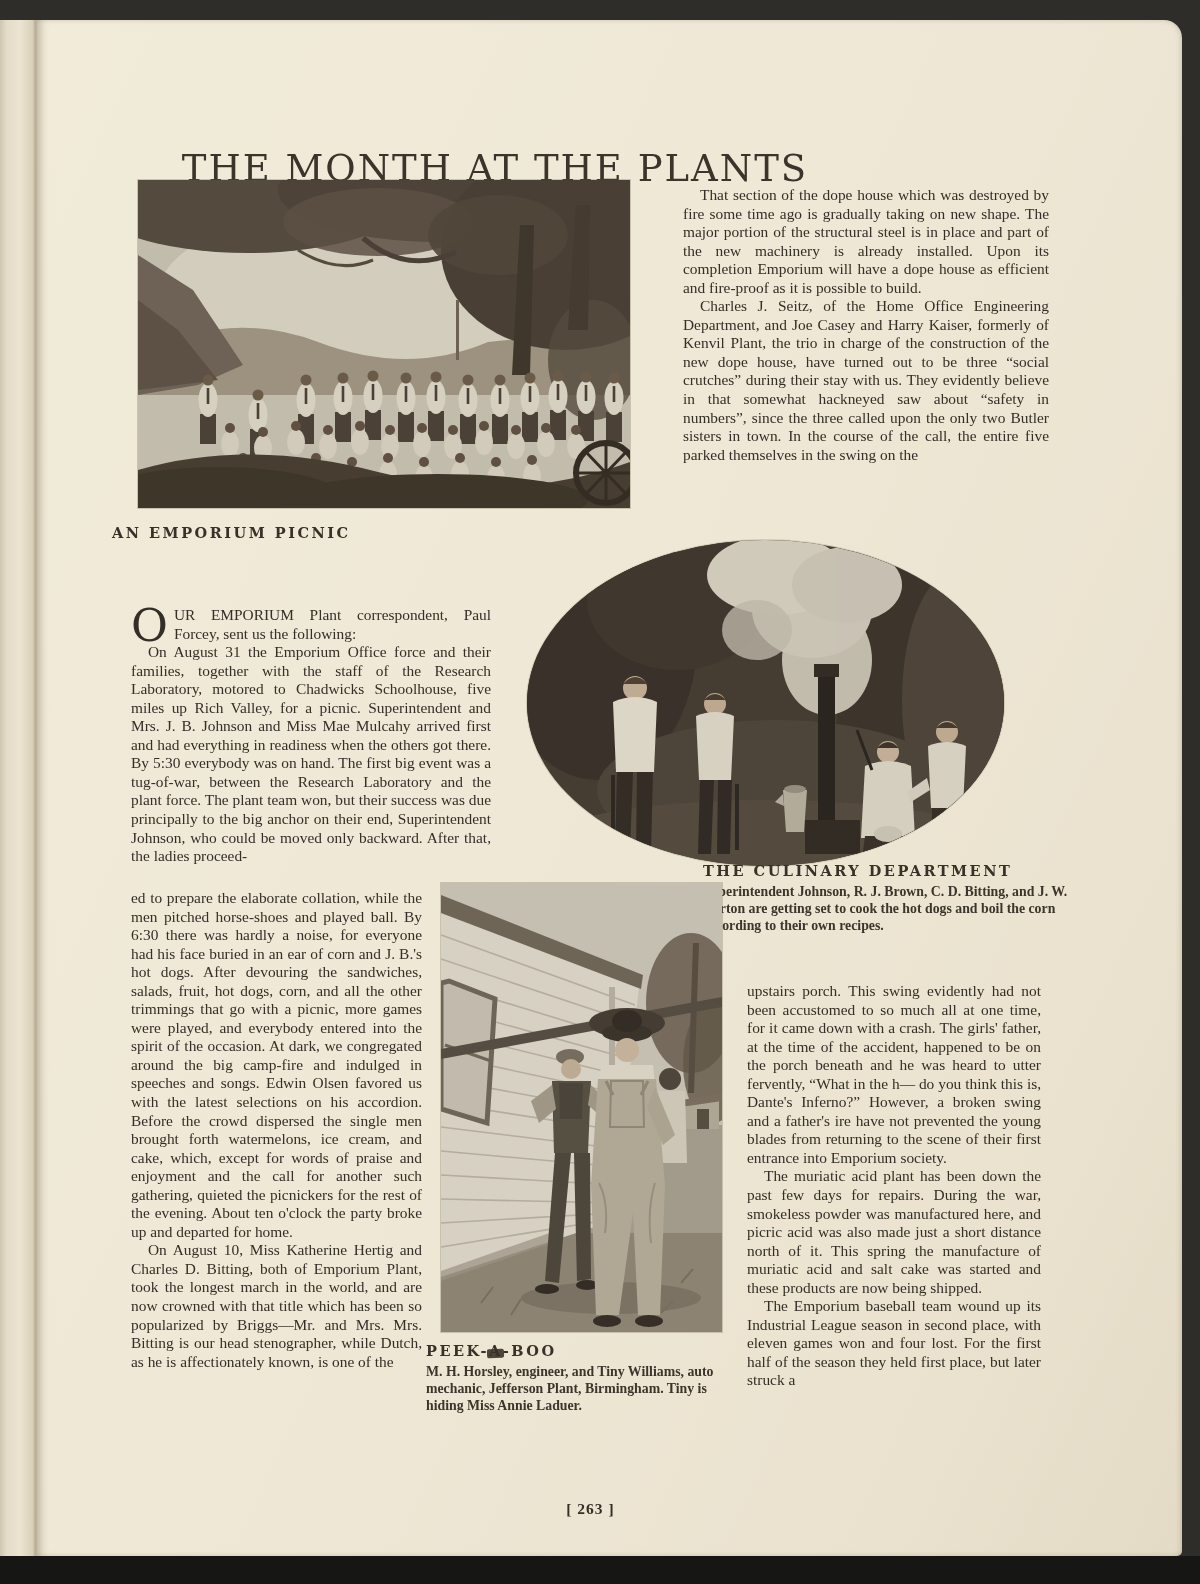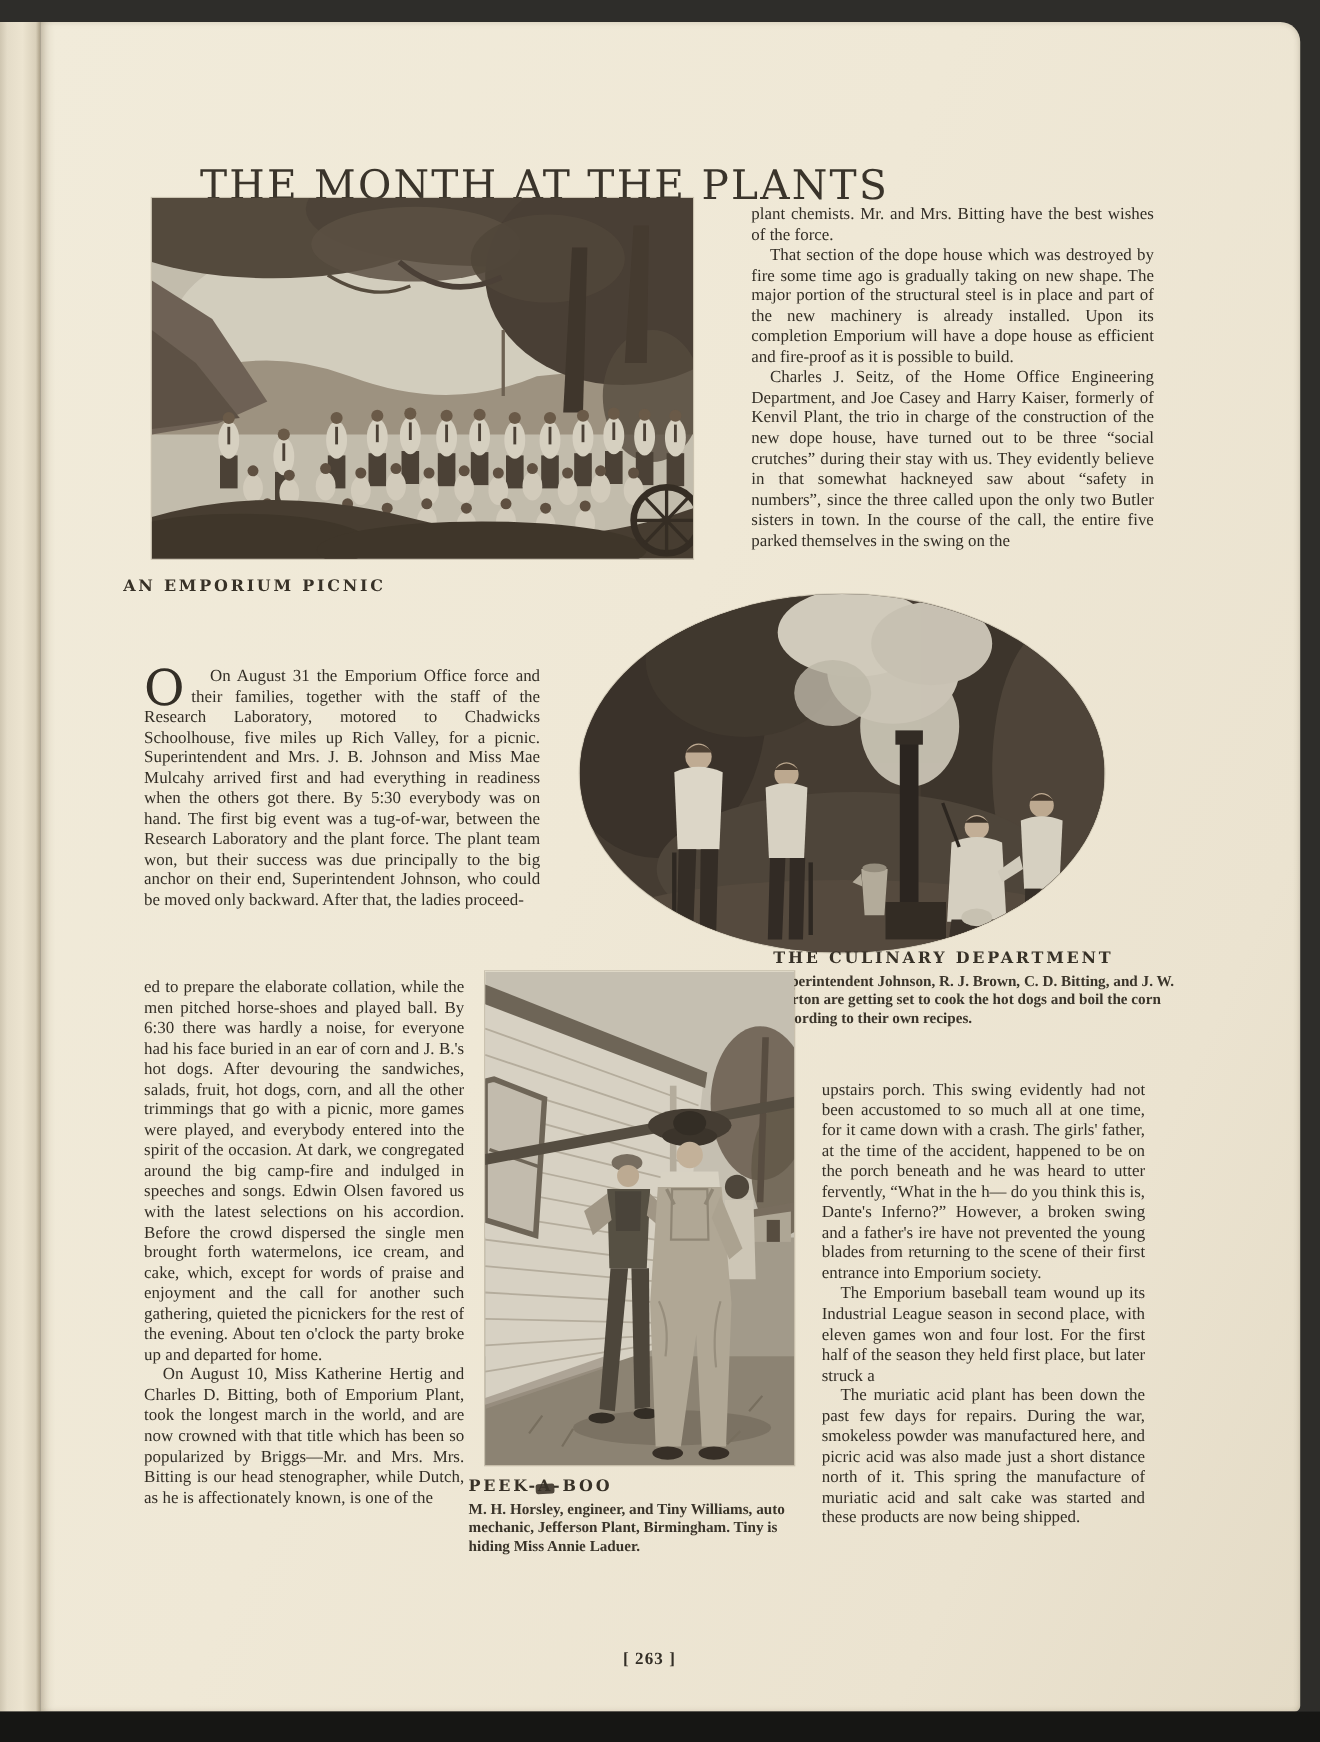--- a/index.html
+++ b/index.html
@@ -150,21 +150,20 @@
     <path d="M468,263 L468,323 M438,293 L498,293 M448,272 L488,314 M448,314 L488,272" stroke="#332c23" stroke-width="3"></path>
     <rect width="492" height="328" fill="#5b4c38" opacity="0.05"></rect>
   </svg>
 </div>
 
 <div class="caption caption-picnic">
   <div class="cap-title">AN EMPORIUM PICNIC</div>
 </div>
 
 <div class="textblock col-right-top">
-  <p>plant chemists.  Mr. and Mrs. Bitting have the best wishes of the force.</p>
   <p class="indent">That section of the dope house which was destroyed by fire some time ago is gradually taking on new shape.  The major portion of the structural steel is in place and part of the new machinery is already installed.  Upon its completion Emporium will have a dope house as efficient and fire-proof as it is possible to build.</p>
   <p class="indent">Charles J. Seitz, of the Home Office Engineering Department, and Joe Casey and Harry Kaiser, formerly of Kenvil Plant, the trio in charge of the construction of the new dope house, have turned out to be three “social crutches” during their stay with us.  They evidently believe in that somewhat hackneyed saw about “safety in numbers”, since the three called upon the only two Butler sisters in town.  In the course of the call, the entire five parked themselves in the swing on the</p>
 </div>
 
 <div class="photo photo-culinary">
   <svg viewBox="0 0 477 326" preserveAspectRatio="none">
     <rect width="477" height="326" fill="#453c32"></rect>
     <ellipse cx="70" cy="100" rx="100" ry="140" fill="#3a322a"></ellipse>
     <rect x="310" y="0" width="167" height="326" fill="#3d352c"></rect>
     <ellipse cx="430" cy="160" rx="55" ry="130" fill="#554b3f" opacity="0.7"></ellipse>
@@ -217,21 +216,21 @@
     <path d="M330,190 L345,230" stroke="#2c2620" stroke-width="3"></path>
   </svg>
 </div>
 
 <div class="caption caption-culinary">
   <div class="cap-title">THE CULINARY DEPARTMENT</div>
   <div class="cap-text">Superintendent Johnson, R. J. Brown, C. D. Bitting, and J. W. Norton are getting set to cook the hot dogs and boil the corn according to their own recipes.</div>
 </div>
 
 <div class="textblock col-left-a">
-  <p><span class="dropcap">O</span></p>
+  <p><span class="dropcap">O</span><span>UR EMPORIUM Plant correspondent, Paul Forcey, sent us the following:</span></p>
   <p class="indent">On August 31 the Emporium Office force and their families, together with the staff of the Research Laboratory, motored to Chadwicks Schoolhouse, five miles up Rich Valley, for a picnic. Superintendent and Mrs. J. B. Johnson and Miss Mae Mulcahy arrived first and had everything in readiness when the others got there.  By 5:30 everybody was on hand.  The first big event was a tug-of-war, between the Research Laboratory and the plant force.  The plant team won, but their success was due principally to the big anchor on their end, Superintendent Johnson, who could be moved only backward.  After that, the ladies proceed-</p>
 </div>
 <div class="textblock col-left-b">
   <p>ed to prepare the elaborate collation, while the men pitched horse-shoes and played ball.  By 6:30 there was hardly a noise, for everyone had his face buried in an ear of corn and J. B.'s hot dogs.  After devouring the sandwiches, salads, fruit, hot dogs, corn, and all the other trimmings that go with a picnic, more games were played, and everybody entered into the spirit of the occasion.  At dark, we congregated around the big camp-fire and indulged in speeches and songs. Edwin Olsen favored us with the latest selections on his accordion.  Before the crowd dispersed the single men brought forth watermelons, ice cream, and cake, which, except for words of praise and enjoyment and the call for another such gathering, quieted the picnickers for the rest of the evening.  About ten o'clock the party broke up and departed for home.</p>
   <p class="indent">On August 10, Miss Katherine Hertig and Charles D. Bitting, both of Emporium Plant, took the longest march in the world, and are now crowned with that title which has been so popularized by Briggs—Mr. and Mrs.  Mrs. Bitting is our head stenographer, while Dutch, as he is affectionately known, is one of the</p>
 </div>
 
 <div class="photo photo-peekaboo">
   <svg viewBox="0 0 281 449" preserveAspectRatio="none">
     <rect width="281" height="449" fill="#c5bfb1"></rect>
@@ -313,17 +312,17 @@
 
 <div class="ink-smudge"></div>
 
 <div class="caption caption-peekaboo">
   <div class="cap-title">PEEK-A-BOO</div>
   <div class="cap-text">M. H. Horsley, engineer, and Tiny Williams, auto mechanic, Jefferson Plant, Birmingham. Tiny is hiding Miss Annie Laduer.</div>
 </div>
 
 <div class="textblock col-right-bottom">
   <p>upstairs porch.  This swing evidently had not been accustomed to so much all at one time, for it came down with a crash.  The girls' father, at the time of the accident, happened to be on the porch beneath and he was heard to utter fervently, “What in the h— do you think this is, Dante's Inferno?”  However, a broken swing and a father's ire have not prevented the young blades from returning to the scene of their first entrance into Emporium society.</p>
+  <p class="indent">The muriatic acid plant has been down the past few days for repairs. During the war, smokeless powder was manufactured here, and picric acid was also made just a short distance north of it.  This spring the manufacture of muriatic acid and salt cake was started and these products are now being shipped.</p>
   <p class="indent">The Emporium baseball team wound up its Industrial League season in second place, with eleven games won and four lost.  For the first half of the season they held first place, but later struck a</p>
-  <p class="indent">The muriatic acid plant has been down the past few days for repairs. During the war, smokeless powder was manufactured here, and picric acid was also made just a short distance north of it.  This spring the manufacture of muriatic acid and salt cake was started and these products are now being shipped.</p>
 </div>
 
 <div class="pagenum">[ 263 ]</div>
 
 </body></html>

